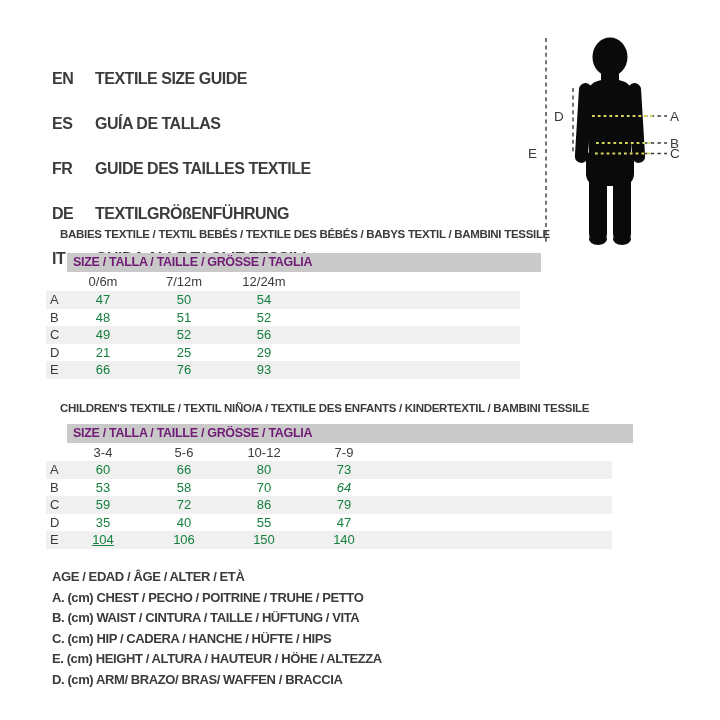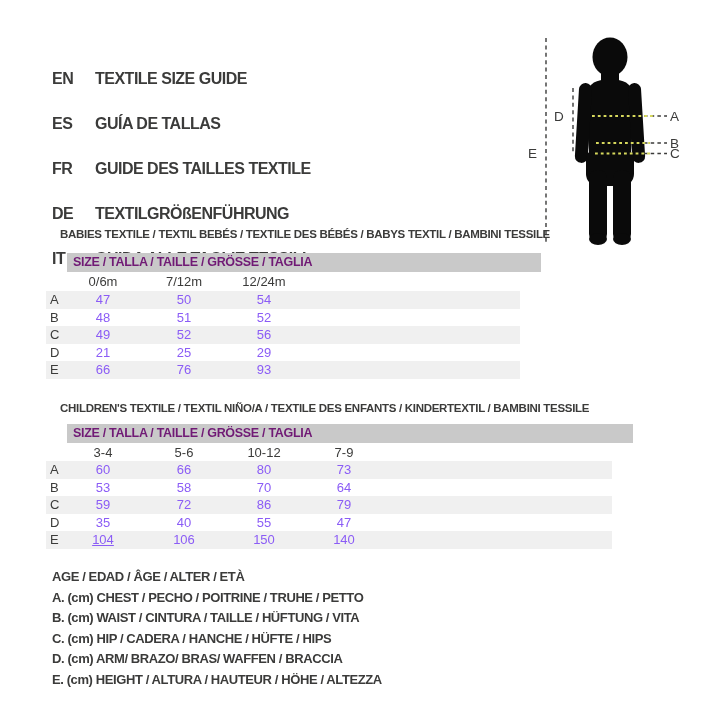--- a/index.html
+++ b/index.html
@@ -25,21 +25,21 @@
   #babies-block .size-bar{top:25px;}
   #children-block .size-bar{top:22px;}
   .col-header-row{position:absolute;left:0;width:100%;height:29px;line-height:19px;font-size:13px;}
   #babies-block .col-header-row{top:44px;}
   #children-block .col-header-row{top:41px;}
   .rows{position:absolute;left:0;width:100%;}
   #babies-block .rows{top:63px;}
   #children-block .rows{top:59px;}
   .t-row{position:relative;height:17.5px;line-height:17.5px;font-size:13px;}
   .t-row.stripe{background:#f0f0f0;}
-  .cell{position:absolute;width:64px;text-align:center;white-space:nowrap;color:#8b5cf6;}
+  .cell{position:absolute;width:64px;text-align:center;white-space:nowrap;color:#15803d;}
   .col-header-row .cell{color:#3b3b3a;}
   .cell.row-label{left:4px;width:auto;text-align:left;color:#3b3b3a;}
   
   #legend{position:absolute;left:52px;top:567px;}
   .legend-line{line-height:20.5px;font-size:13px;letter-spacing:-0.4px;white-space:nowrap;font-weight:bold;}
 </style>
 </head>
 <body>
 
 <div id="canvas">
@@ -160,21 +160,21 @@
           <span class="cell" style="left: 25px;">60</span>
           <span class="cell" style="left: 106px;">66</span>
           <span class="cell" style="left: 186px;">80</span>
           <span class="cell" style="left: 266px;">73</span>
         </div>
         <div class="t-row">
           <span class="cell row-label">B</span>
           <span class="cell" style="left: 25px;">53</span>
           <span class="cell" style="left: 106px;">58</span>
           <span class="cell" style="left: 186px;">70</span>
-          <span class="cell" style="left: 266px;">64</span>
+          <span class="cell" style="left: 266px; font-style: italic;">64</span>
         </div>
         <div class="t-row stripe">
           <span class="cell row-label">C</span>
           <span class="cell" style="left: 25px;">59</span>
           <span class="cell" style="left: 106px;">72</span>
           <span class="cell" style="left: 186px;">86</span>
           <span class="cell" style="left: 266px;">79</span>
         </div>
         <div class="t-row">
           <span class="cell row-label">D</span>
@@ -191,17 +191,17 @@
           <span class="cell" style="left: 266px;">140</span>
         </div>
       </div>
   </div>
 
   <div id="legend">
       <div class="legend-line">AGE / EDAD / ÂGE / ALTER / ETÀ</div>
       <div class="legend-line">A. (cm) CHEST / PECHO / POITRINE / TRUHE / PETTO</div>
       <div class="legend-line">B. (cm) WAIST / CINTURA / TAILLE / HÜFTUNG / VITA</div>
       <div class="legend-line">C. (cm) HIP / CADERA / HANCHE / HÜFTE / HIPS</div>
+      <div class="legend-line">E. (cm) HEIGHT / ALTURA / HAUTEUR / HÖHE / ALTEZZA</div>
       <div class="legend-line">D. (cm) ARM/ BRAZO/ BRAS/ WAFFEN / BRACCIA</div>
-      <div class="legend-line">E. (cm) HEIGHT / ALTURA / HAUTEUR / HÖHE / ALTEZZA</div>
     </div>
 
 </div>
 
 </body></html>

